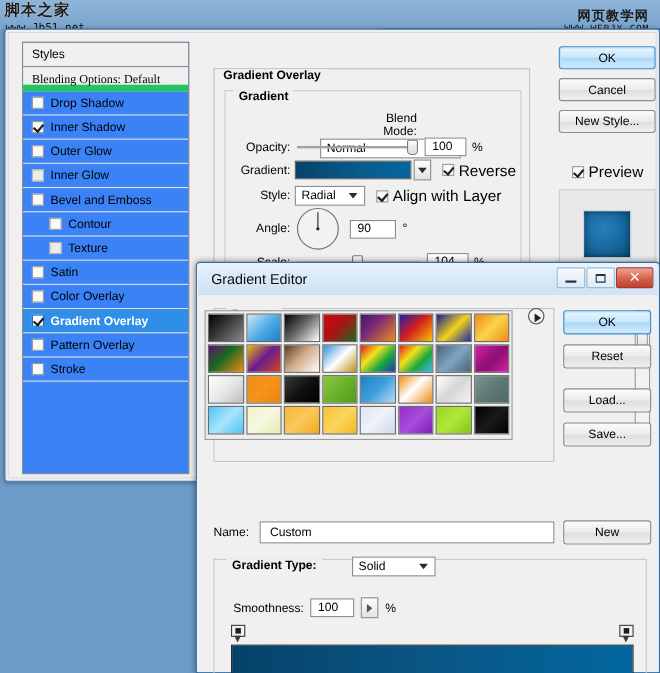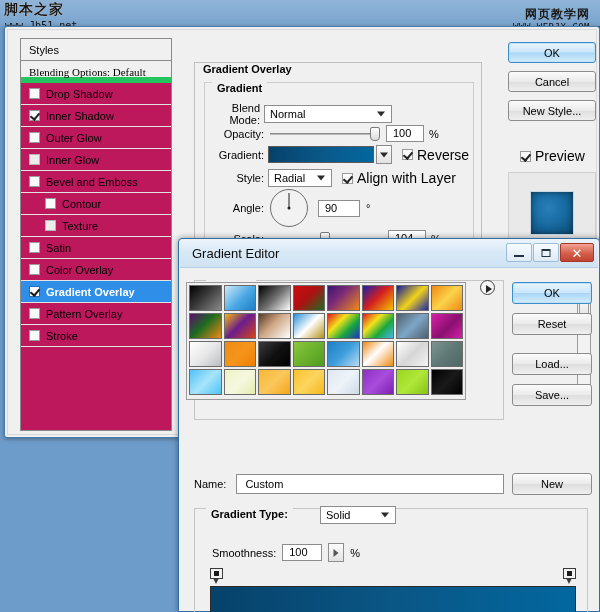--- a/index.html
+++ b/index.html
@@ -55,21 +55,21 @@
   }
   #layer-style .ls-inner {
     position:absolute; inset:2px;
     background:#f0f0f0;
     border:1px solid #d9d9d9;
   }
 
   
   .styles-col {
     position:absolute; left:12px; top:8px; width:152px; height:393px;
-    background:#be185d; border:1px solid #8a8a8a;
+    background:#3b82f6; border:1px solid #8a8a8a;
   }
   .styles-head {
     height:22px; line-height:22px; padding-left:8px;
     background:#f0f0f0; border-bottom:1px solid #8a8a8a;
     font-size:11px;
   }
   .blend-opt {
     height:22px; line-height:22px; padding-left:8px;
     background:#f0f0f0; border-bottom:6px solid #22c55e;
     font-size:11px;
@@ -401,21 +401,21 @@
               <span>Stroke</span>
             </div>
           </div>
       </div>
 
       <div class="go-panel"></div>
       <div class="group-title go-title">Gradient Overlay</div>
       <div class="grad-sub"></div>
       <div class="group-title grad-sub-title">Gradient</div>
 
-      <div class="frow" style="left:200px; top:72px; width:258px;">
+      <div class="frow" style="left:216px; top:72px; width:258px;flex-direction:column;">
         <div class="flabel" style="width:52px;">Blend Mode:</div>
         <div class="combo" style="width:128px; margin-left:4px;">
           <span>Normal</span>
           <span class="arrow"></span>
         </div>
       </div>
 
       <div class="frow" style="left:204px; top:95px; width:258px;">
         <div class="flabel" style="width:52px;">Opacity:</div>
         <div class="slider" style="width:110px; margin-left:6px;">

